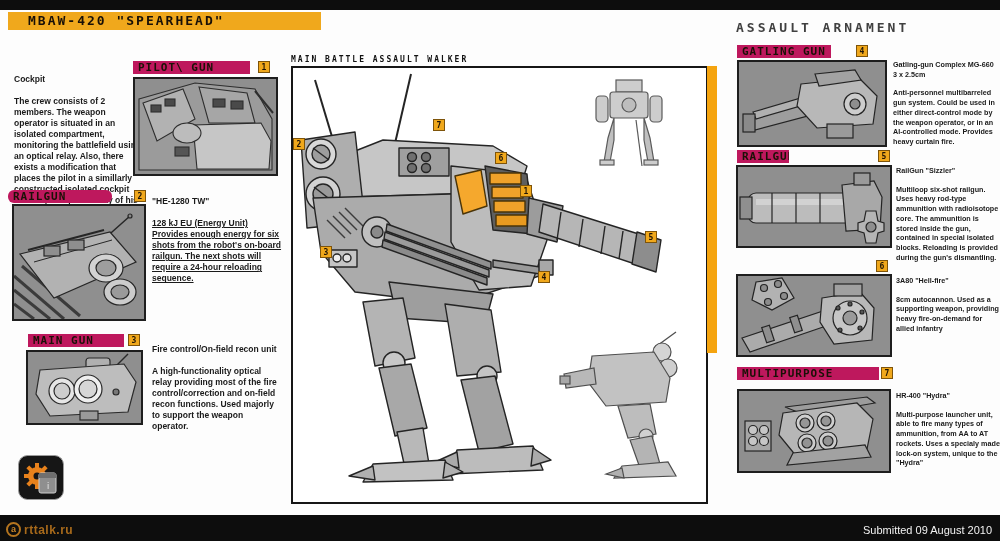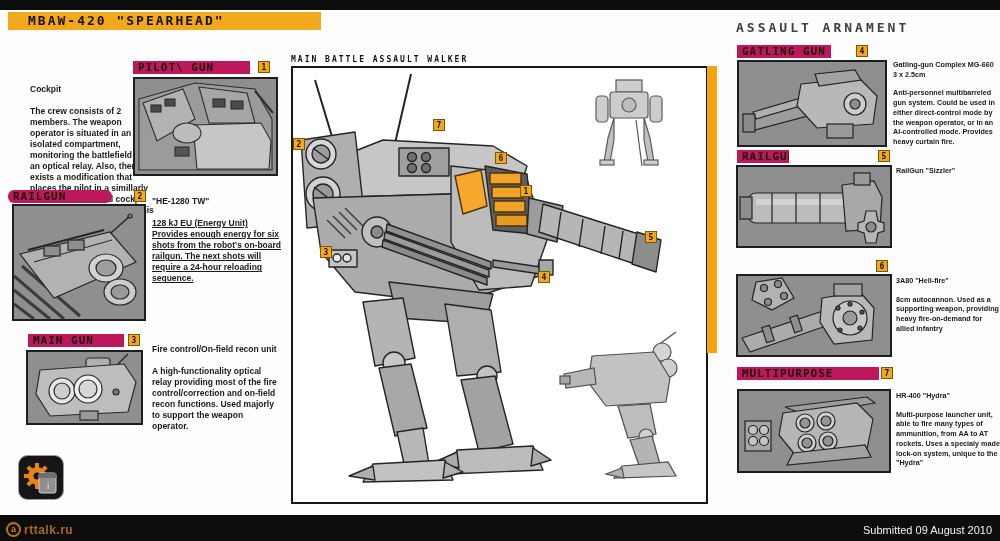--- a/index.html
+++ b/index.html
@@ -37,21 +37,21 @@
 </style>
 </head>
 <body>
 
 <div class="page">
 
   <div class="abs bar-black" style="left:0;top:0;width:1000px;height:10px;"></div>
 
   <div class="abs techno title-bar" style="left:8px;top:12px;width:313px;height:18px;">MBAW-420 "SPEARHEAD"</div>
 
-  <div class="abs" style="left:14px;top:84px;width:128px;margin-left:16px;">
+  <div class="abs" style="left:14px;top:74px;width:128px;">
     <div class="body-text">Cockpit</div>
     <div class="body-text" style="margin-top:11px;">The crew consists of 2 members. The weapon operator is situated in an isolated compartment, monitoring the battlefield using an optical relay. Also, there exists a modification that places the pilot in a simillarly constructed isolated cockpit aided by an optical relay of his own.</div>
   </div>
 
   <div class="abs techno label-bar" style="left:133px;top:61px;width:117px;">PILOT\ GUN OPERATOR</div>
   <div class="abs badge" style="left:258px;top:61px;">1</div>
   <div class="abs imgbox" style="left:133px;top:77px;width:145px;height:99px;">
     <svg viewBox="0 0 141 95" width="141" height="95">
       <g stroke="#2e2e2e" stroke-width="1.1">
         <path d="M4 20 L60 4 L120 10 L137 40 L137 91 L4 91 Z" fill="#9b9b9b"></path>
@@ -293,20 +293,21 @@
         <line x1="82" y1="26" x2="82" y2="56"></line>
         <path d="M104 18 L136 14 L144 30 L142 62 L108 64 Z" fill="#a8a8a8"></path>
         <rect x="116" y="6" width="16" height="12" fill="#9a9a9a"></rect>
         <path d="M128 44 L138 44 L140 54 L146 56 L146 64 L140 66 L138 76 L128 76 L126 66 L120 64 L120 56 L126 54 Z" fill="#b5b5b5"></path>
         <circle cx="133" cy="60" r="5" fill="#8e8e8e"></circle>
       </g>
     </svg>
   </div>
   <div class="abs" style="left:896px;top:166px;width:104px;">
     <div class="body-sm">RailGun "Sizzler"</div>
+    <div class="body-sm" style="margin-top:9px;">Multiloop six-shot railgun. Uses heavy rod-type ammunition with radioisotope core. The ammunition is stored inside the gun, contained in special isolated blocks. Reloading is provided during the gun's dismantling.</div>
   </div>
 
   <div class="abs techno label-bar" style="left:737px;top:255px;width:122px;margin-top:44px;">AUTOCANNON GUN</div>
   <div class="abs badge" style="left:876px;top:260px;">6</div>
   <div class="abs imgbox" style="left:736px;top:274px;width:156px;height:83px;">
     <svg viewBox="0 0 152 79" width="152" height="79">
       <g stroke="#242424" stroke-width="1.2">
         <path d="M18 6 L44 2 L56 22 L34 34 L14 24 Z" fill="#b2b2b2"></path>
         <circle cx="26" cy="12" r="3.5" fill="#8c8c8c"></circle>
         <circle cx="40" cy="8" r="3.5" fill="#8c8c8c"></circle>

